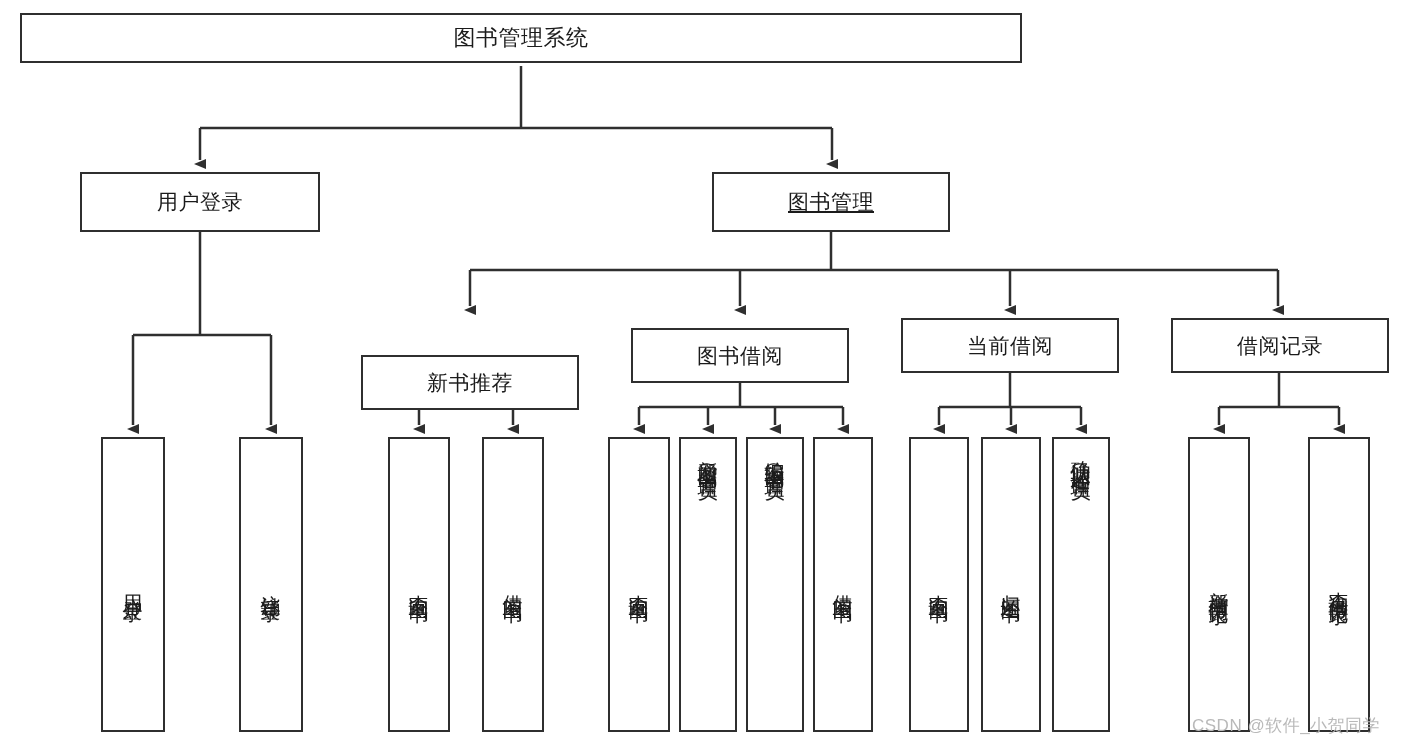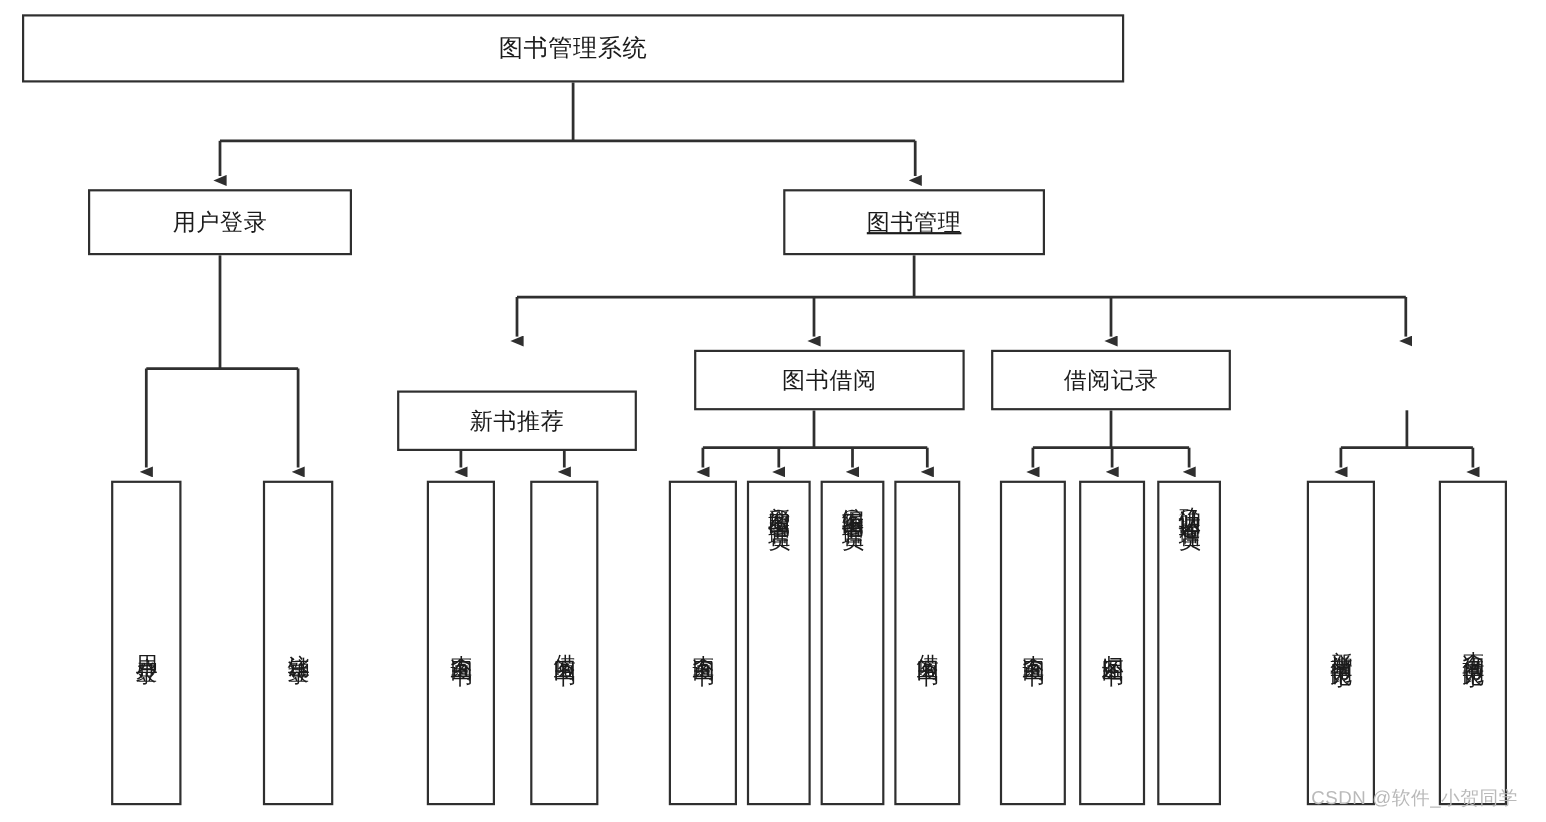--- a/index.html
+++ b/index.html
@@ -115,38 +115,41 @@
       <path d="M1011,407 L1011,425" marker-end="url(#arrow)"></path>
       <path d="M1081,407 L1081,425" marker-end="url(#arrow)"></path>
 
       <path d="M1279,373 L1279,407"></path>
       <path d="M1219,407 L1339,407"></path>
       <path d="M1219,407 L1219,425" marker-end="url(#arrow)"></path>
       <path d="M1339,407 L1339,425" marker-end="url(#arrow)"></path>
     </g>
   </svg>
 
-  <div class="node node-h node-root" style="left:20px;top:13px;width:1002px;height:62px;">
+  <div class="node node-h node-root" style="left:20px;top:13px;width:1002px;height:50px;">
     <span>图书管理系统</span>
   </div>
 
   <div class="node node-h" style="left:80px;top:172px;width:240px;height:60px;">
     <span>用户登录</span>
   </div>
   <div class="node node-h" style="left:712px;top:172px;width:238px;height:60px;text-decoration:underline;">
     <span>图书管理</span>
   </div>
 
   <div class="node node-h" style="left:361px;top:318px;width:218px;height:55px;margin-top:37px;">
     <span>新书推荐</span>
   </div>
-  <div class="node node-h" style="left:631px;top:318px;width:246px;height:55px;">
+  <div class="node node-h" style="left:631px;top:328px;width:218px;height:55px;">
     <span>图书借阅</span>
   </div>
   <div class="node node-h" style="left:901px;top:318px;width:218px;height:55px;">
+    <span>当前借阅</span>
+  </div>
+  <div class="node node-h" style="left:1171px;top:318px;width:218px;height:55px;">
     <span>借阅记录</span>
   </div>
 
   <div class="node leaf center-v" style="left:101px;top:437px;width:64px;height:295px;">
     <span class="vtext">用户登录</span>
   </div>
   <div class="node leaf center-v" style="left:239px;top:437px;width:64px;height:295px;">
     <span class="vtext">注销登录</span>
   </div>
 

